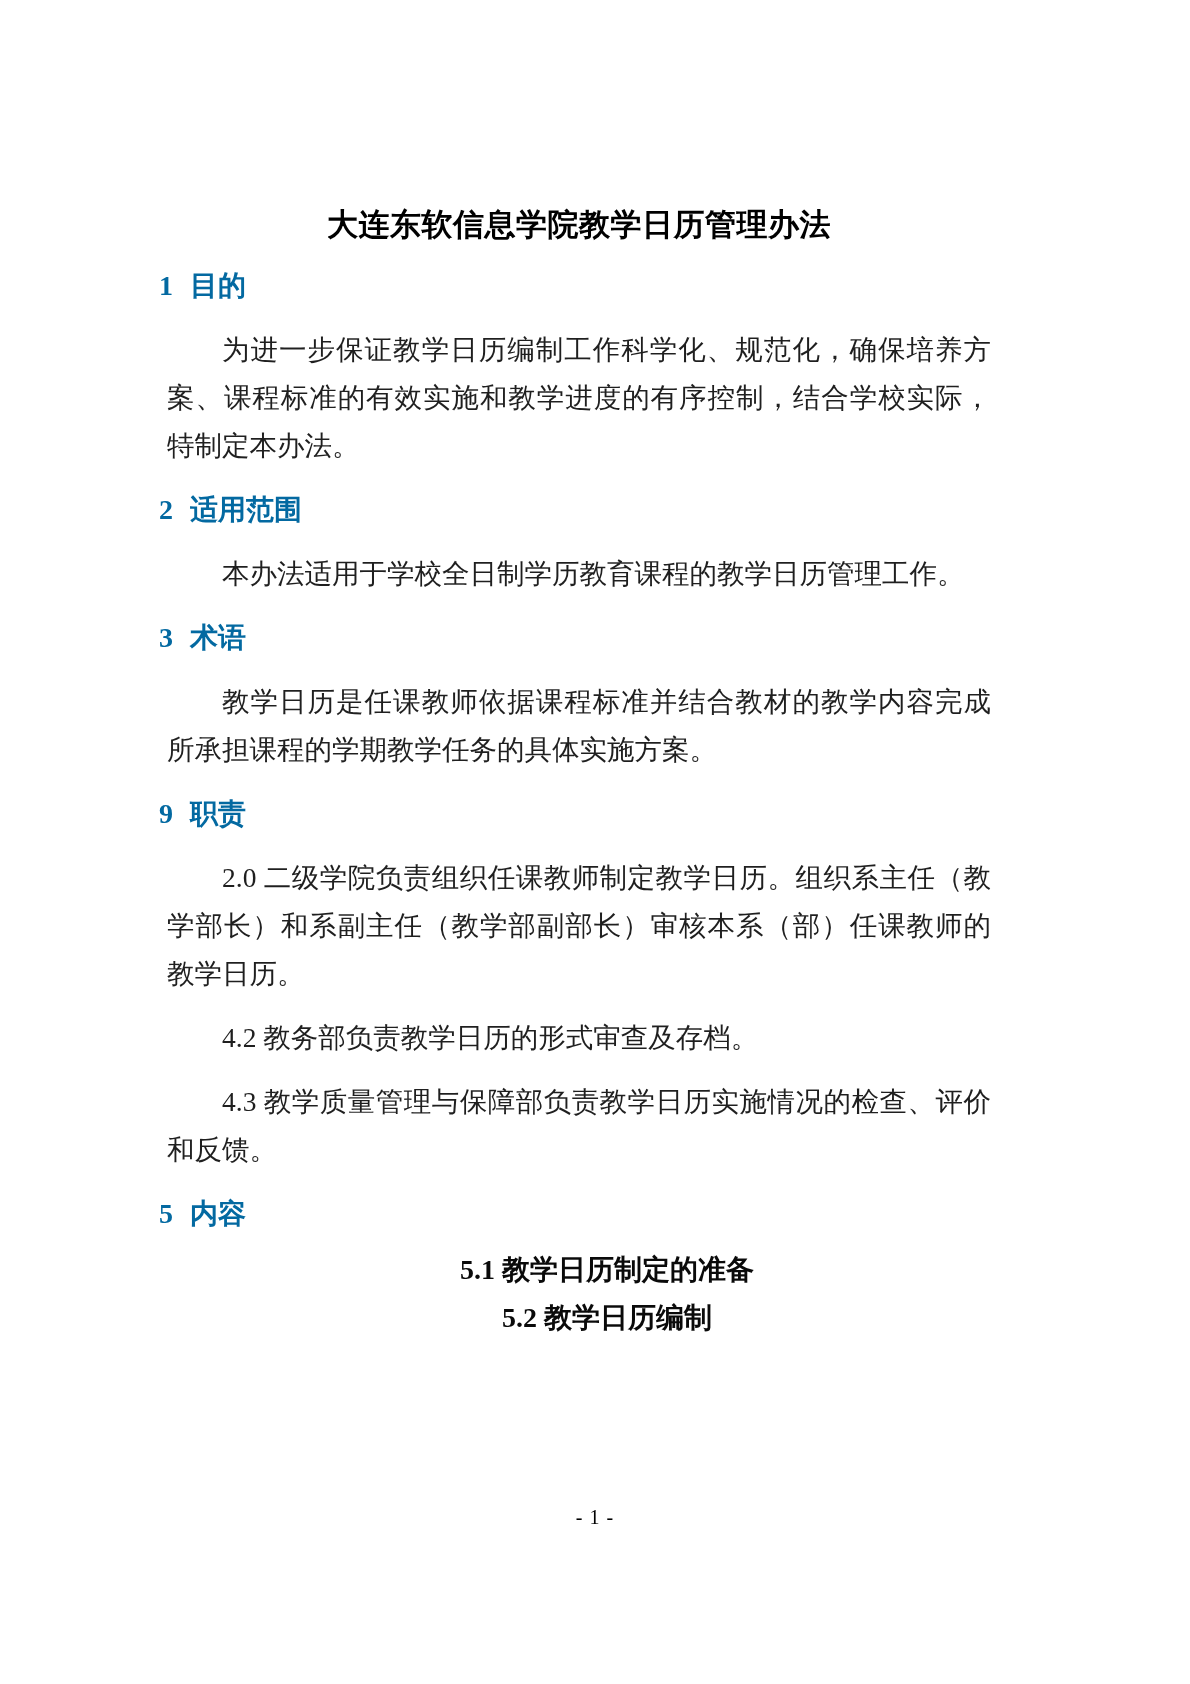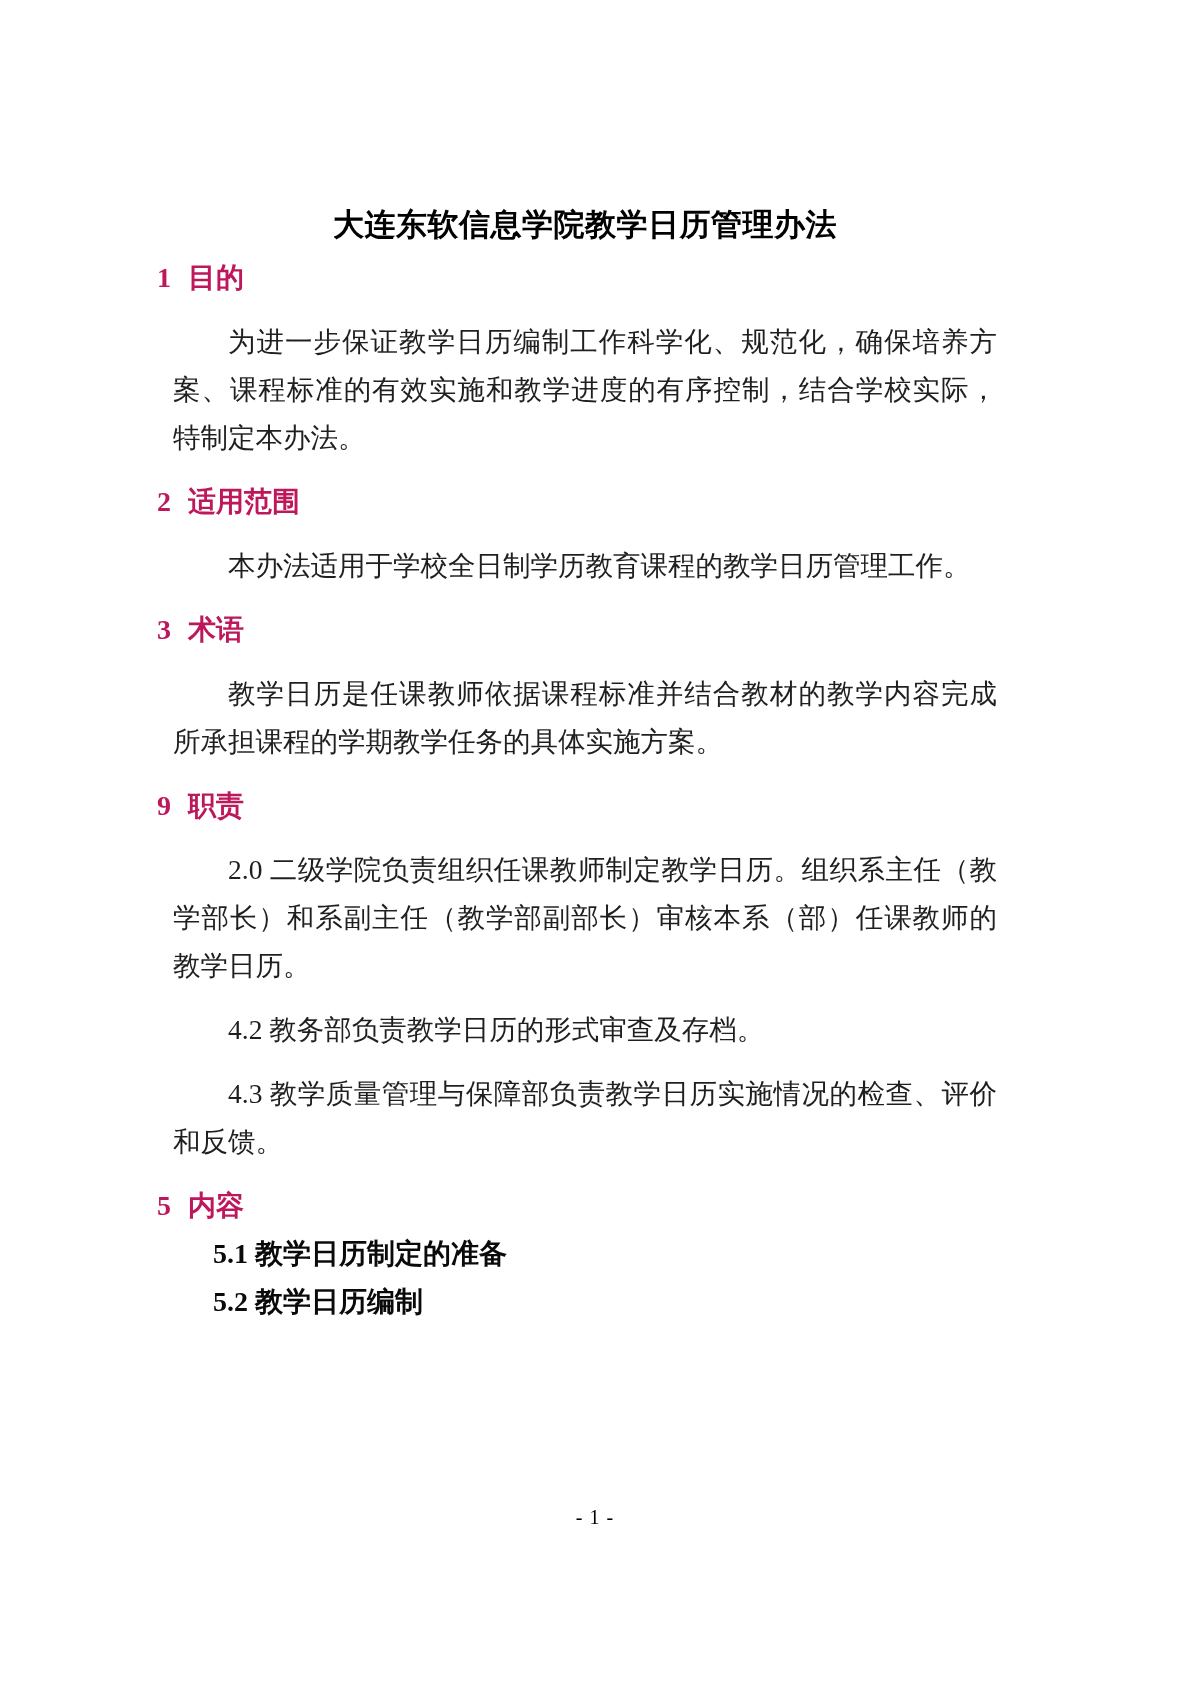--- a/index.html
+++ b/index.html
@@ -11,49 +11,50 @@
     position: relative;
     width: 1190px;
     height: 1684px;
     background: #ffffff;
     overflow: hidden;
     font-family: "Liberation Serif", serif;
     color: #1c1c1c;
   }
   .content {
     position: absolute;
-    left: 157px;
+    left: 151px;
     top: 196px;
     width: 856px;
   }
   .doc-title {
     margin: 0;
     line-height: 58px;
     font-size: 31px;
     font-weight: 700;
     text-align: center;
     color: #000000;
     font-family: "Liberation Sans", sans-serif;
     letter-spacing: 0.5px;
   }
   .sec-h1 {
-    margin: 0;
+    margin: 8px;
     font-size: 28px;
     line-height: 48px;
     font-weight: 700;
-    color: #be185d;
+    color: #0369a1;
     word-spacing: 10px;
   }
   .sec-h2 {
     margin: 0;
     font-size: 28px;
     line-height: 48px;
     font-weight: 700;
     color: #0a0a0a;
     text-indent: 2em;
+    text-align: center;
   }
   .para {
     margin: 16px;
     font-size: 27.5px;
     line-height: 48px;
     text-indent: 2em;
     text-align: justify;
     text-justify: inter-ideograph;
     color: #1f1f1f;
   }

